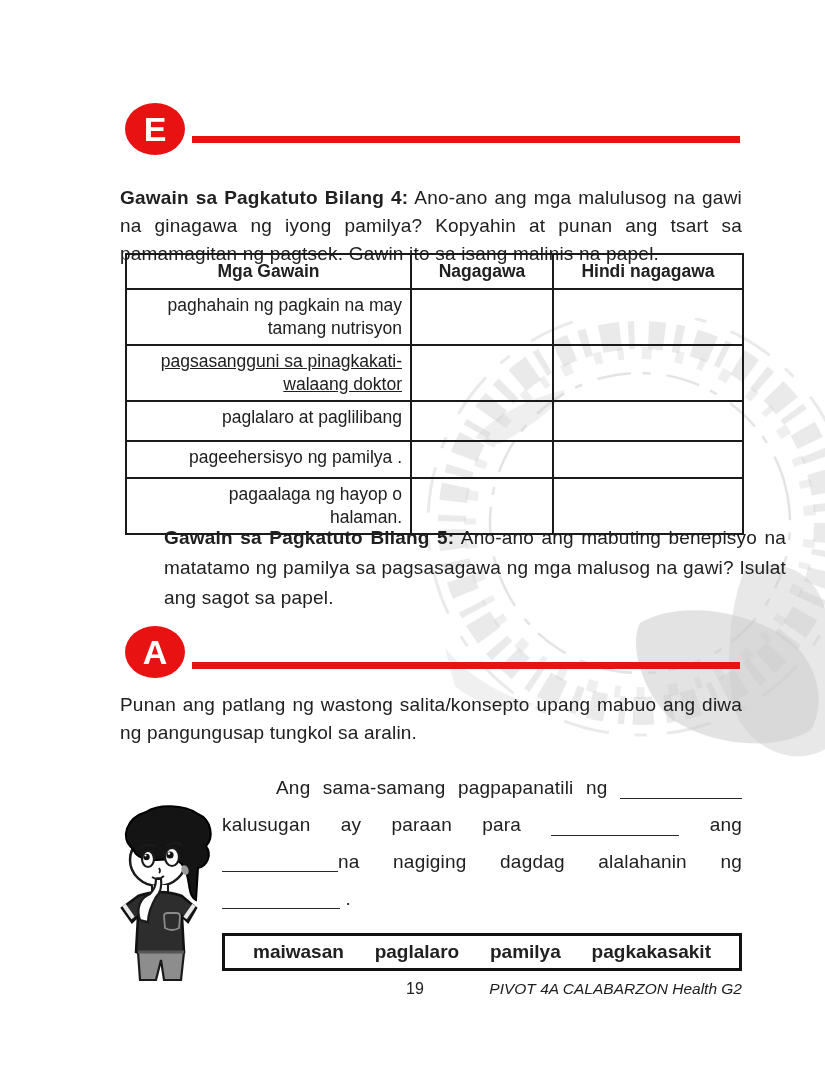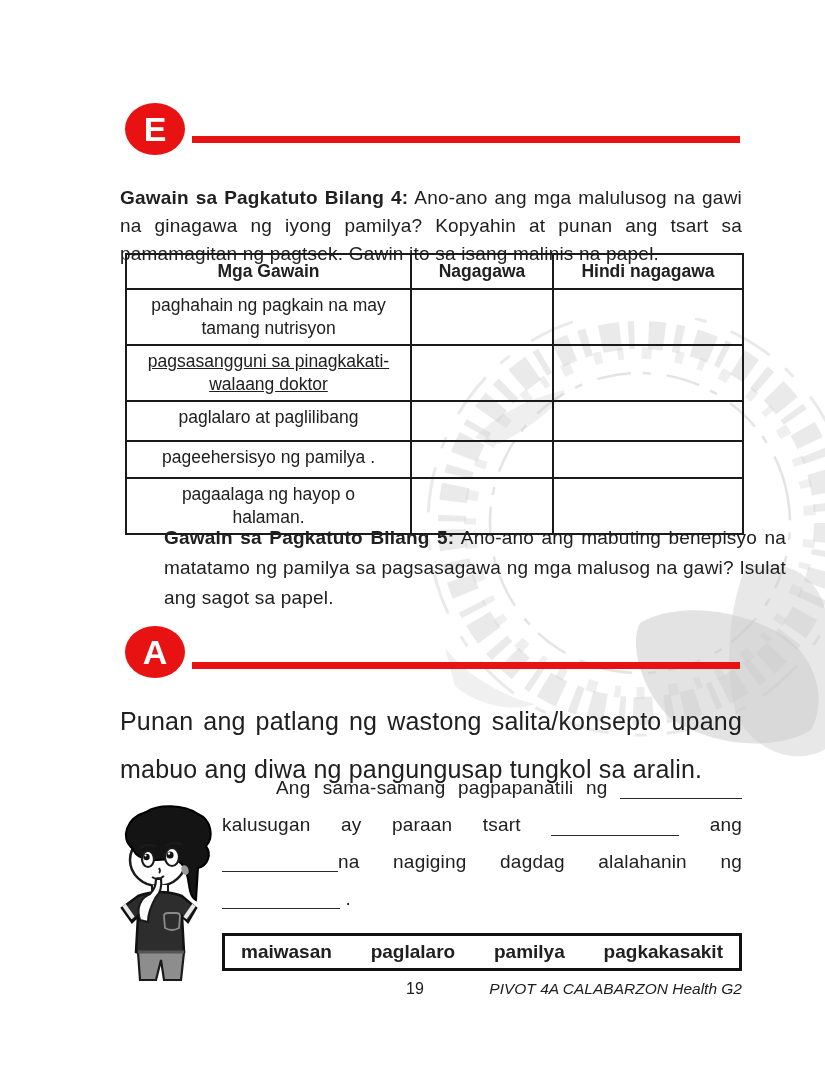--- a/index.html
+++ b/index.html
@@ -14,45 +14,45 @@
   .marker{
     width:60px;height:52px;border-radius:50%;background:var(--accent,#e81212);
     color:#fff;display:flex;align-items:center;justify-content:center;
     font-size:34px;font-weight:bold;
   }
   .rule{height:7px;background:var(--accent,#e81212);}
 
   
   .para{font-size:19px;line-height:28px;text-align:justify;letter-spacing:.2px;}
   .para .lead{font-weight:bold;}
-  .para-wide{font-size:25px;line-height:48px;text-align:justify;letter-spacing:.2px;}
+  .para-wide{font-size:19px;line-height:28px;text-align:justify;letter-spacing:.2px;}
 
   
   table.task-table{border-collapse:collapse;width:617px;table-layout:fixed;background:transparent;}
   table.task-table th,table.task-table td{
     border:2px solid #1a1a1a;font-size:17.5px;vertical-align:top;
     padding:4px 8px;line-height:23px;
   }
   table.task-table th{font-weight:bold;text-align:center;padding:5px 8px;}
-  td.task-cell{white-space:pre-line;text-align:center;margin-top:6px;}
+  td.task-cell{white-space:pre-line;text-align:right;margin-top:6px;}
   col.c1{width:285px;} col.c2{width:142px;} col.c3{width:190px;}
 
   
   .fillin{width:520px;font-size:19px;letter-spacing:.2px;}
   .fillin-line{display:flex;justify-content:space-between;align-items:flex-end;height:37px;}
   .fillin-line[data-single="true"]{justify-content:flex-start;}
   .fillin-line:first-child{padding-left:54px;}
   .blank{display:inline-block;border-bottom:1.7px solid #2a2a2a;height:20px;}
   .blank-wrap{display:flex;align-items:flex-start;margin-top:33px;}
 
   
   .wordbank{
     width:520px;height:38px;border:3px solid #111;background:#fff;
     display:flex;align-items:center;justify-content:space-between;
-    padding:0 16px;box-sizing:border-box;font-size:19px;font-weight:bold;
+    padding:0 28px;box-sizing:border-box;font-size:19px;font-weight:bold;
   }
 
   
   .footer-num{font-size:16px;}
   .footer-label{font-size:15.5px;font-style:italic;}
 
   .wm{opacity:1;}
 </style>
 </head>
 <body>
@@ -142,21 +142,21 @@
       <span>pagpapanatili</span>
       <span>ng</span>
       <span class="blank-wrap">
         <span class="blank" style="width: 122px;"></span>
       </span>
     </div>
     <div class="fillin-line">
       <span>kalusugan</span>
       <span>ay</span>
       <span>paraan</span>
-      <span>tsart</span>
+      <span>para</span>
       <span class="blank-wrap">
         <span class="blank" style="width: 128px;"></span>
       </span>
       <span>ang</span>
     </div>
     <div class="fillin-line">
       <span class="blank-wrap">
         <span class="blank" style="width: 116px;"></span>
         <span>na</span>
       </span>

